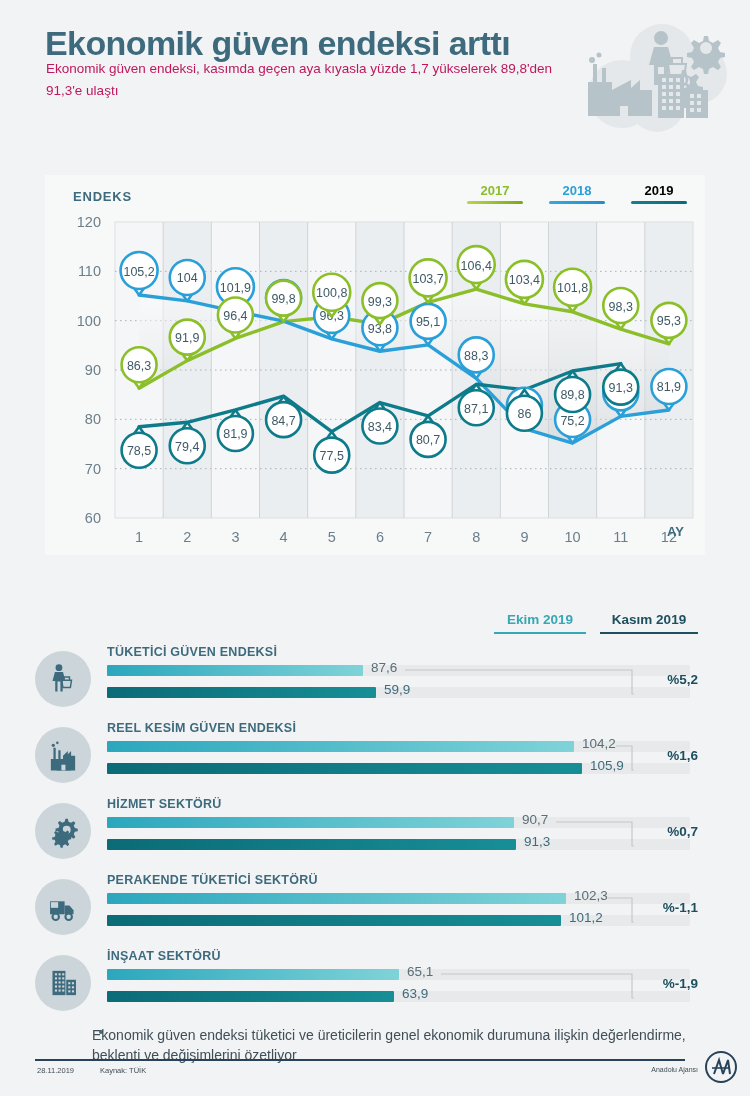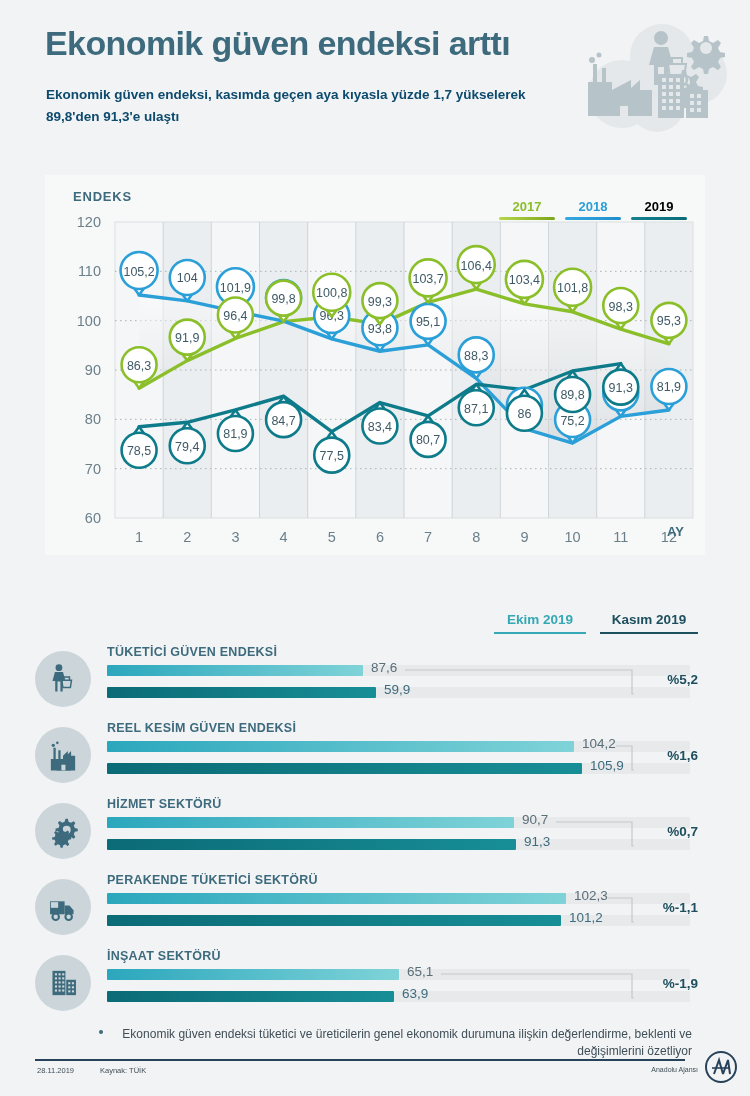--- a/index.html
+++ b/index.html
@@ -14,41 +14,41 @@
   .page{position:relative;width:750px;height:1096px;border-radius:20px;}
 
   
   .header{position:absolute;left:0;top:0;width:750px;height:140px;}
   .title{
     position:absolute;left:45px;top:26px;
     font-size:34px;font-weight:bold;letter-spacing:-0.6px;
     color:#3d6b7d;line-height:1.05;
   }
   .subtitle{
-    position:absolute;left:46px;top:84px;width:520px;
-    font-size:13.5px;line-height:1.65;color:#0c4a6e;font-weight:700;
+    position:absolute;left:46px;top:58px;width:520px;
+    font-size:13.5px;line-height:1.65;color:#be185d;font-weight:400;
   }
   .header-art{position:absolute;right:8px;top:12px;width:180px;height:120px;}
 
   
   .sec-title{
     position:absolute;left:45px;top:147px;
     font-size:17px;font-weight:bold;letter-spacing:.2px;color:#3d6b7d;
   }
   .sec-title .light{font-weight:400;color:#55707e;}
 
   .chart-wrap{
     position:absolute;left:45px;top:175px;width:660px;height:380px;
     background:#f7f8f8;
   }
   .endeks-lbl{
     position:absolute;left:28px;top:14px;
     font-size:13px;font-weight:bold;letter-spacing:.8px;color:#3d6b7d;
   }
-  .legend{position:absolute;right:18px;top:24px;display:flex;gap:10px;}
+  .legend{position:absolute;right:18px;top:8px;display:flex;gap:26px;}
   .leg{display:flex;flex-direction:column;align-items:center;}
   .leg-txt{font-size:13px;font-weight:600;margin-bottom:3px;}
   .leg-bar{width:56px;height:3px;border-radius:2px;}
   .leg17 .leg-txt{color:#8bbf2a;}
   .leg17 .leg-bar{background:linear-gradient(90deg,#b7d64a,#7da61a);}
   .leg18 .leg-txt{color:#2a9fd8;}
   .leg18 .leg-bar{background:linear-gradient(90deg,#37a8e0,#1d8fcb);}
   .leg19 .leg-txt{color:#000000;}
   .leg19 .leg-bar{background:linear-gradient(90deg,#14808f,#0a6b78);}
 
@@ -98,21 +98,21 @@
   .barval.v2{top:37px;}
   .barval.dark{color:#3d6b7d;}
   .pct{
     position:absolute;right:52px;top:27px;
     font-size:13.5px;font-weight:bold;color:#1d4f5e;white-space:nowrap;
   }
 
   
   .note{
     position:absolute;left:92px;top:1026px;width:600px;
-    font-size:12px;color:#3f4e57;line-height:1.4;text-align:right;
+    font-size:14px;color:#3f4e57;line-height:1.4;
   }
   .note-dot{
     position:absolute;left:99px;top:1030px;width:4px;height:4px;border-radius:50%;
     background:#3d6b7d;
   }
   .fline{position:absolute;left:35px;top:1059px;width:650px;height:1.5px;background:#28425a;}
   .fdate{position:absolute;left:37px;top:1066px;font-size:7.5px;color:#3f4e57;}
   .fsrc{position:absolute;left:100px;top:1066px;font-size:7.5px;color:#3f4e57;}
   .fagency{position:absolute;right:52px;top:1066px;font-size:7px;color:#3f4e57;}
   .flogo{position:absolute;right:12px;top:1050px;width:34px;height:34px;}

